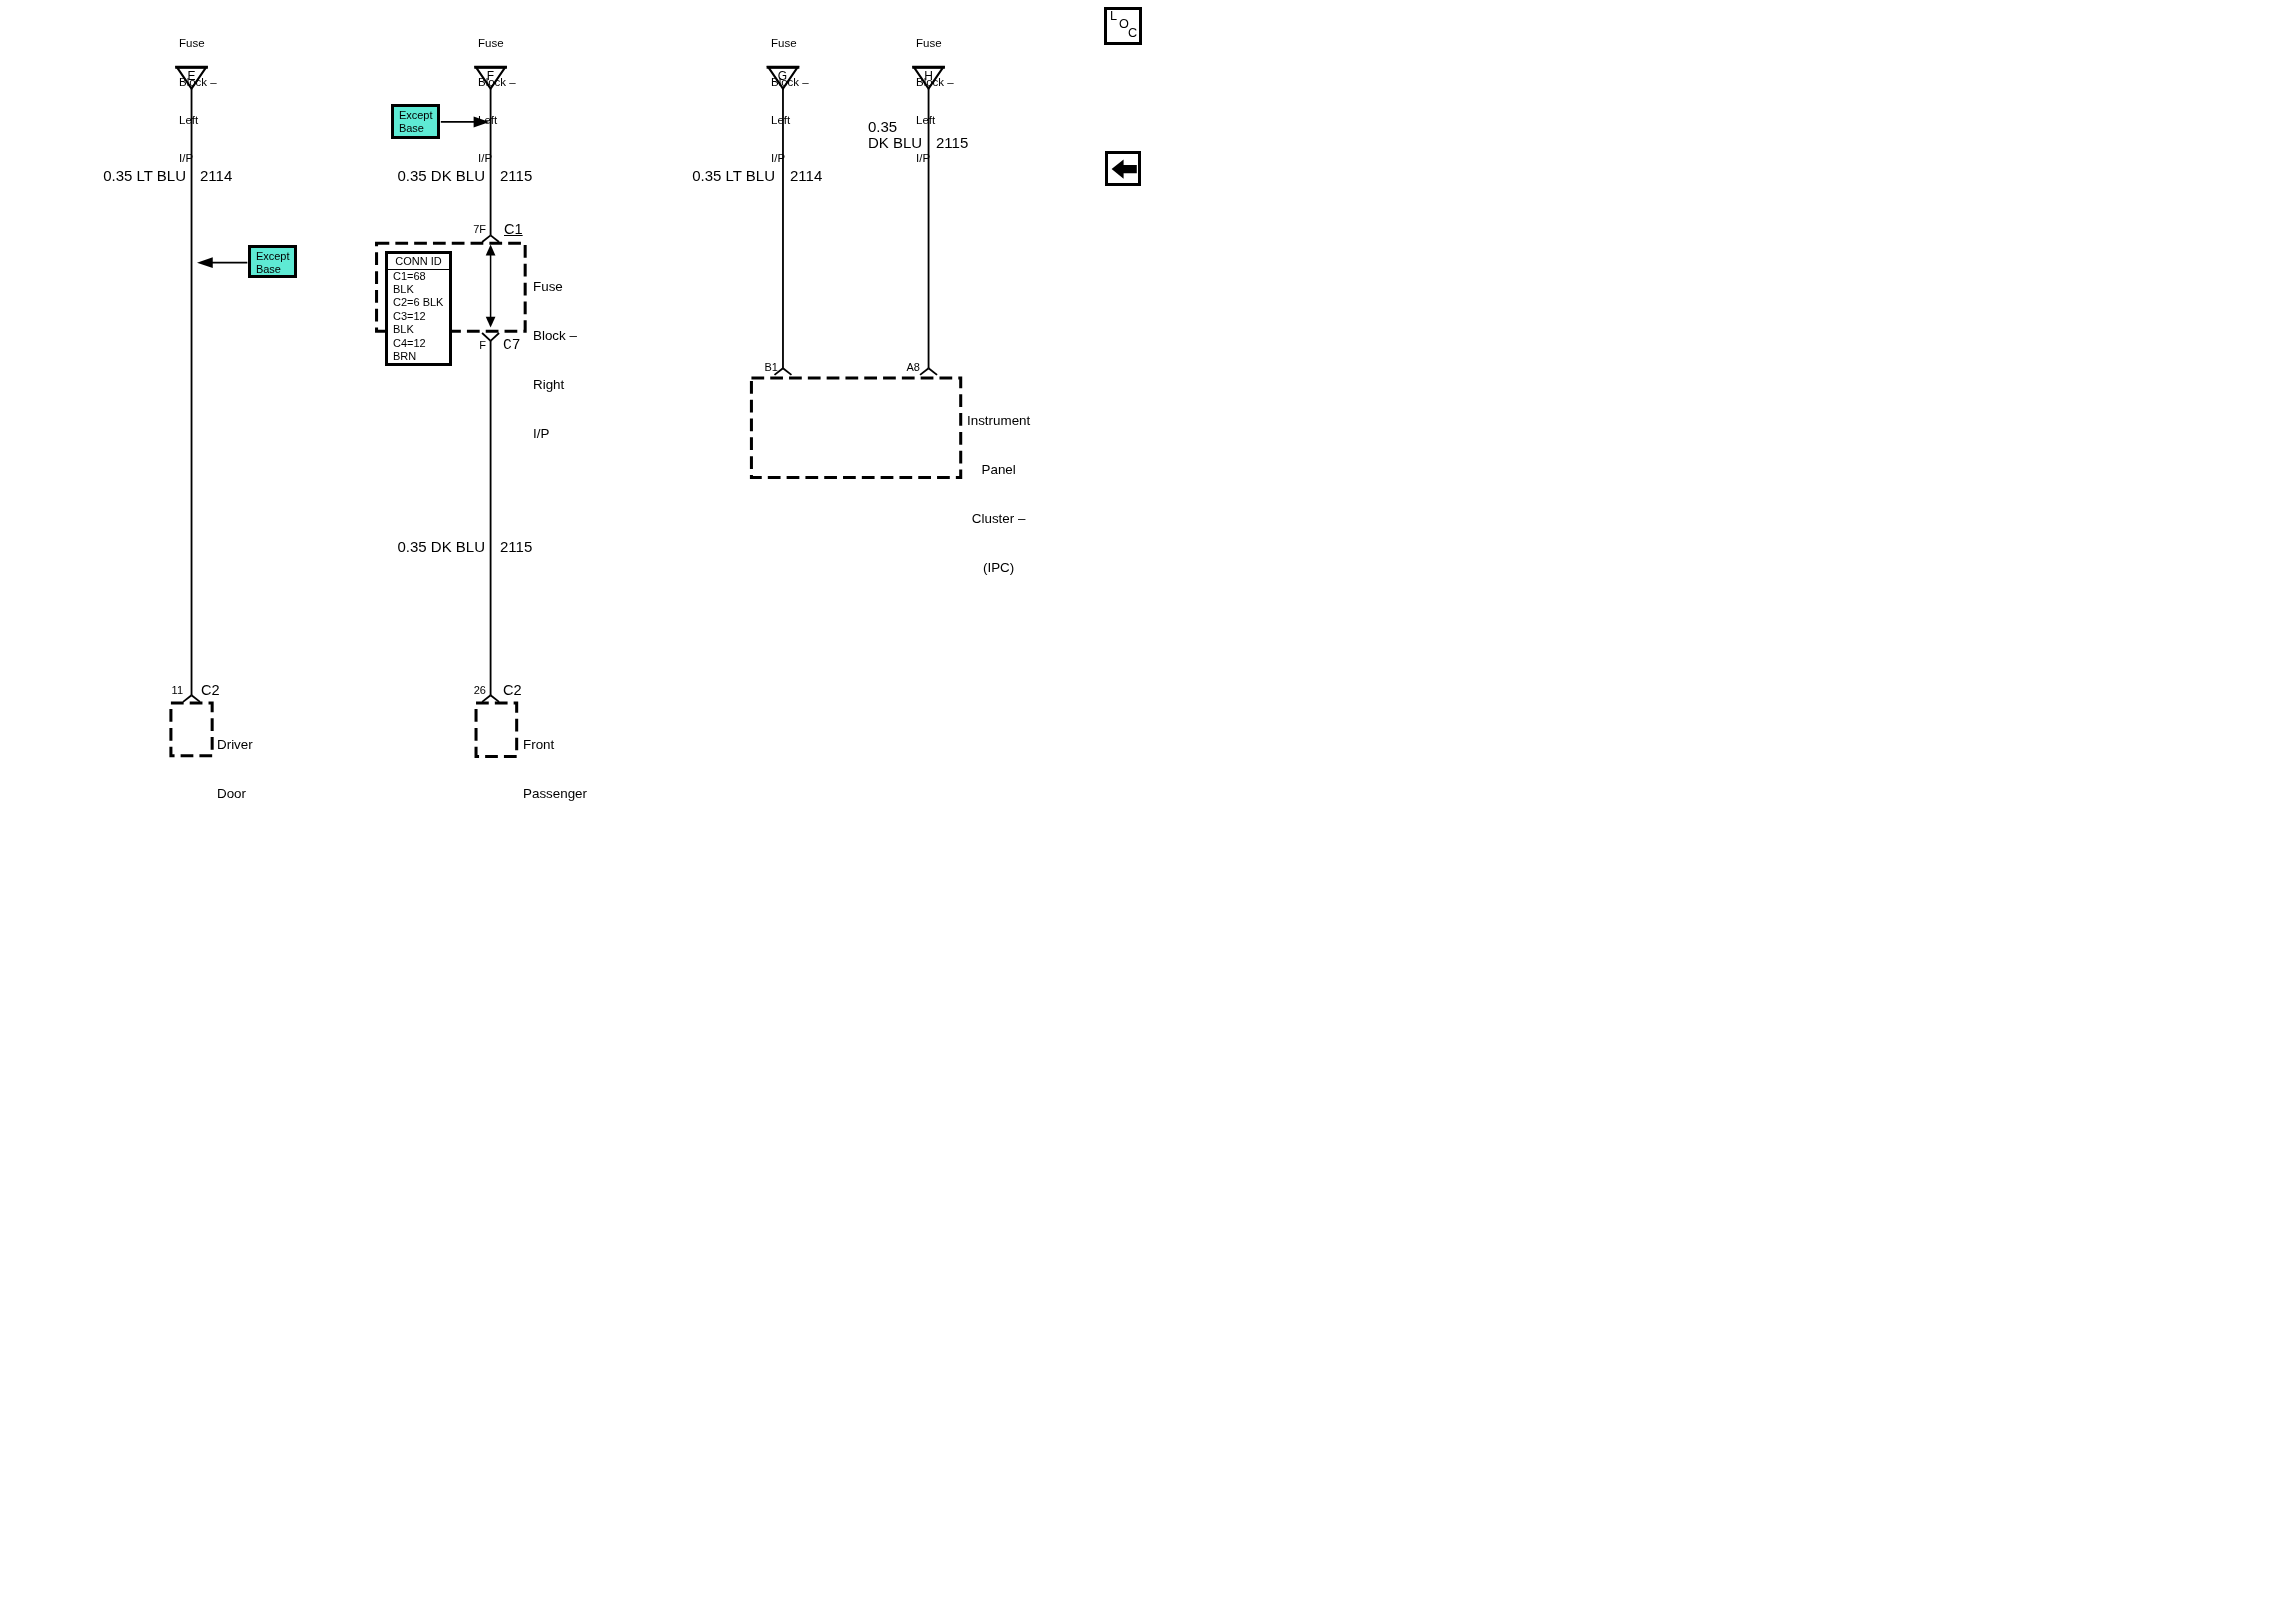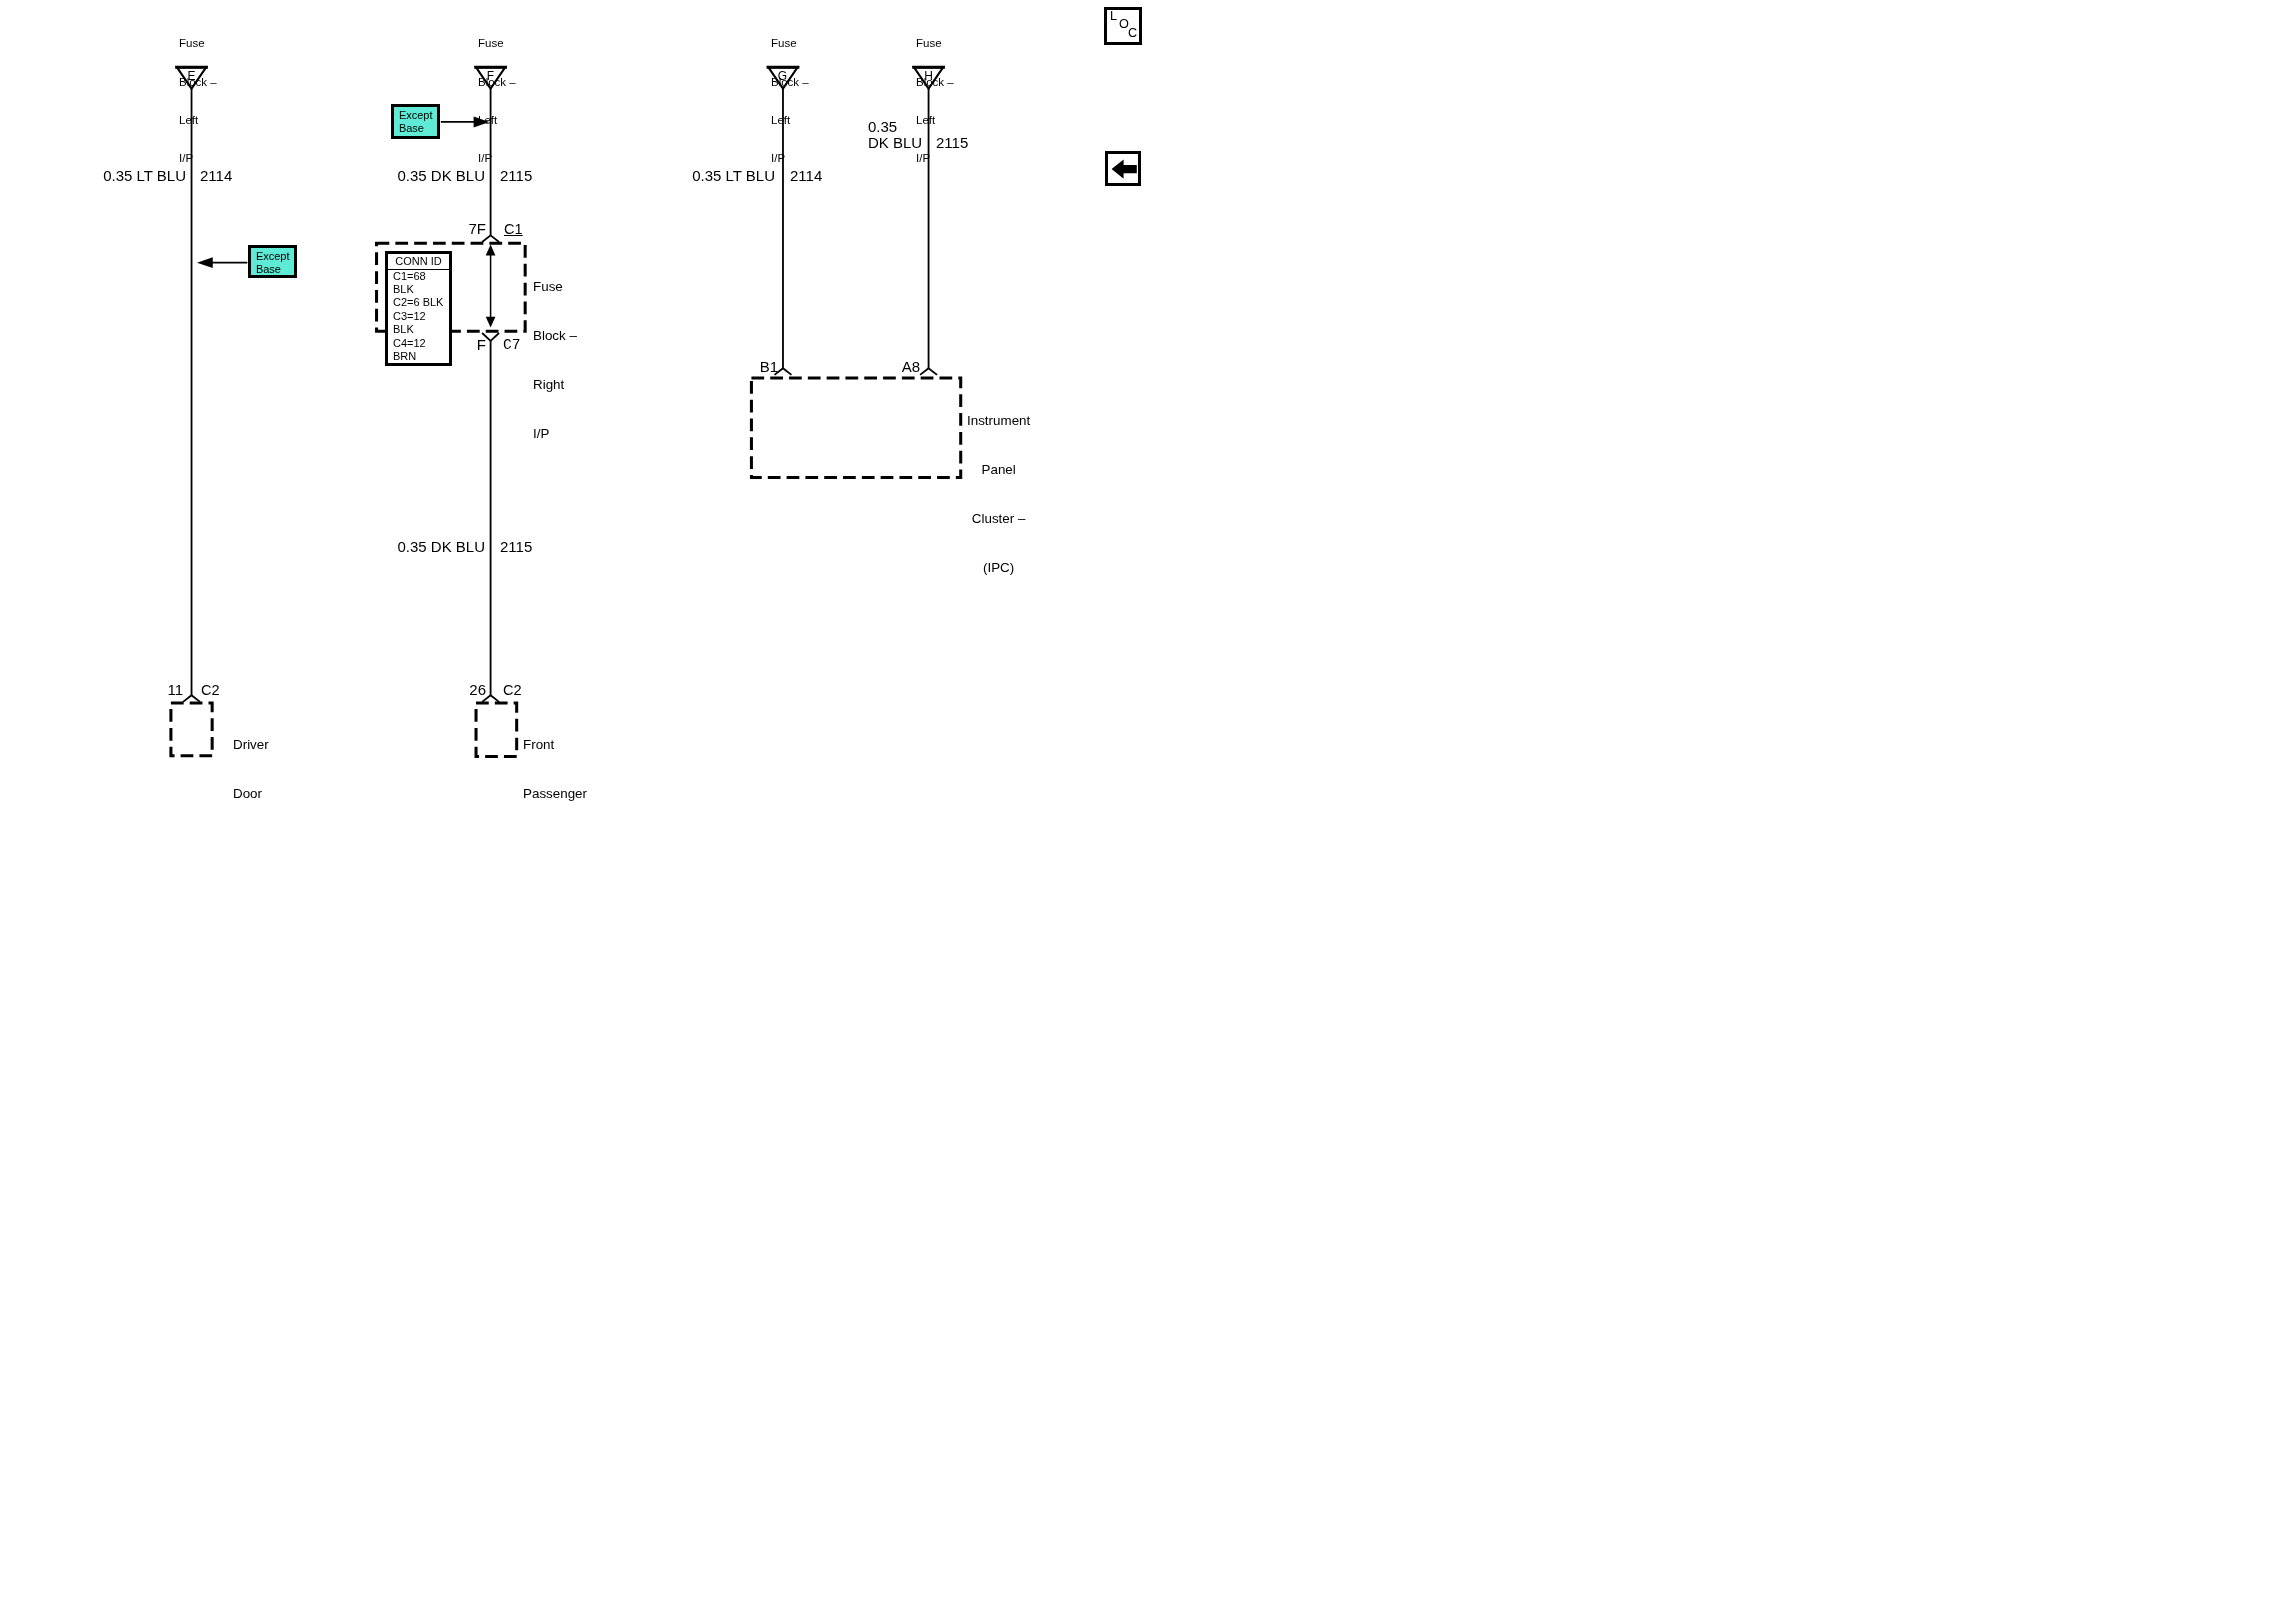--- a/index.html
+++ b/index.html
@@ -4,21 +4,21 @@
 <style>
   html,body{margin:0;padding:0;background:#ffffff;}
   #canvas{
     position:relative;width:1148px;height:808px;background:#ffffff;
     font-family:"Liberation Sans", sans-serif;color:#000;overflow:hidden;
   }
   #wiresvg{position:absolute;left:0;top:0;width:1148px;height:808px;}
   .txt{position:absolute;white-space:pre;color:#000;}
   .blklbl{font-size:11.5px;line-height:12.7px;}          
   .wlabel{font-size:15px;line-height:16.4px;}          
-  .pin{font-size:15px;line-height:16px;width:61px;text-align:right;}
+  .pin{font-size:11px;line-height:16px;width:61px;text-align:right;}
   .pinl{font-size:14.6px;line-height:16px;}
   .mod{font-size:13.4px;line-height:16.4px;}             
   .triletter{font-size:12px;width:17px;text-align:center;}
   .exceptbox{
     position:absolute;border:3px solid #000;width:49px;
     padding:1.8px 0 1.8px 4.9px;font-size:11px;line-height:12.7px;background:#5eead4;box-sizing:border-box;
   }
   .connid{
     position:absolute;left:385px;top:251px;width:67px;border:3px solid #000;
     background:#fff;box-sizing:border-box;
@@ -186,21 +186,21 @@
     <div>Block –</div>
     <div>Right</div>
     <div>I/P</div>
   </div>
   <div class="txt mod" style="left:967px;top:380px;text-align:center;">
     <div>Instrument</div>
     <div>Panel</div>
     <div>Cluster –</div>
     <div>(IPC)</div>
   </div>
-  <div class="txt mod" style="left:217px;top:704px;margin-left:16px;">
+  <div class="txt mod" style="left:217px;top:704px;">
     <div>Driver</div>
     <div>Door</div>
     
     
   </div>
   <div class="txt mod" style="left:523px;top:704px;">
     <div>Front</div>
     <div>Passenger</div>
     
     

